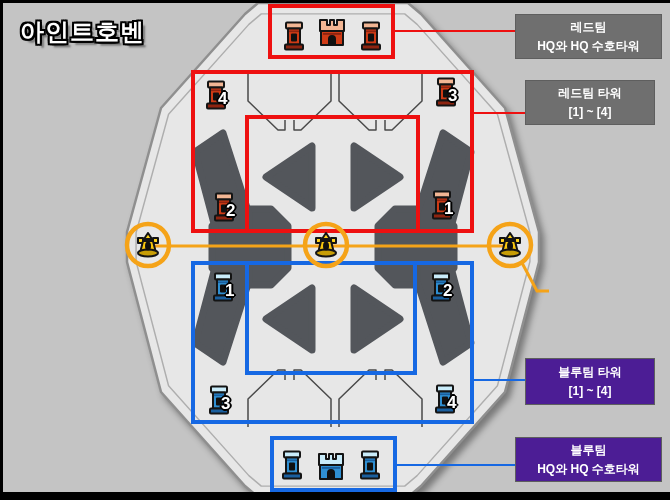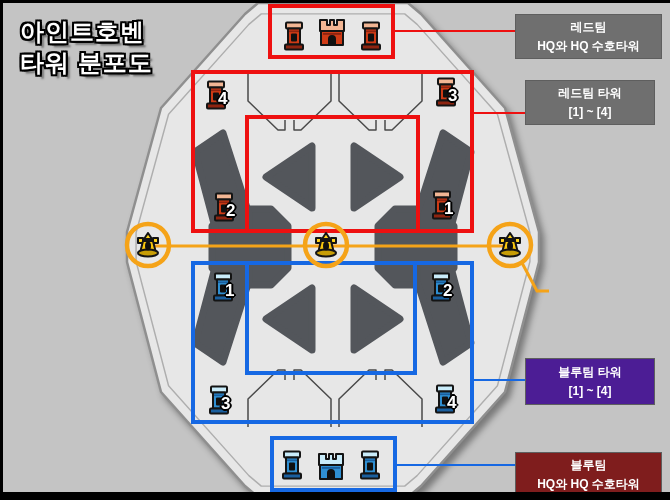--- a/index.html
+++ b/index.html
@@ -87,21 +87,20 @@
       <polyline points="393,31 515,31" fill="none" stroke="#ee1010" stroke-width="2.2"></polyline>
       <polyline points="472,113 525,113" fill="none" stroke="#ee1010" stroke-width="2.2"></polyline>
       <polyline points="148,246 510,246" fill="none" stroke="#f5a318" stroke-width="3"></polyline>
       <polyline points="521,261 537,291 549,291" fill="none" stroke="#f5a318" stroke-width="3"></polyline>
       <polyline points="472,380 525,380" fill="none" stroke="#1668e3" stroke-width="2.2"></polyline>
       <polyline points="395,465 515,465" fill="none" stroke="#1668e3" stroke-width="2.2"></polyline>
     </svg>
 
   <div class="title">
     <div>아인트호벤</div>
-    <div>타워 분포도</div>
   </div>
 
   <div class="b-top"></div>
   <div class="b-left"></div>
   <div class="b-right"></div>
   <div class="b-bottom"></div>
 <div class="tower" style="left: 294px; top: 36px;">
       <span class="icon">
 <svg width="24" height="31" viewBox="0 0 24 31">
   <g stroke="#141414" stroke-width="2" stroke-linejoin="round">
@@ -328,17 +327,17 @@
       <div>HQ와 HQ 수호타워</div>
     </div>
     <div class="callout" style="left: 525px; top: 80px; width: 128px; height: 43px; background: rgb(111, 111, 111);">
       <div>레드팀 타워</div>
       <div>[1] ~ [4]</div>
     </div>
     <div class="callout" style="left: 525px; top: 358px; width: 128px; height: 45px; background: #4c1d95;">
       <div>블루팀 타워</div>
       <div>[1] ~ [4]</div>
     </div>
-    <div class="callout" style="left: 515px; top: 437px; width: 145px; height: 43px; background: #7f1d1d; margin-top: 15px;">
+    <div class="callout" style="left: 515px; top: 437px; width: 145px; height: 43px; background: #4c1d95;">
       <div>블루팀</div>
       <div>HQ와 HQ 수호타워</div>
     </div>
   </div>
 
 </body></html>

